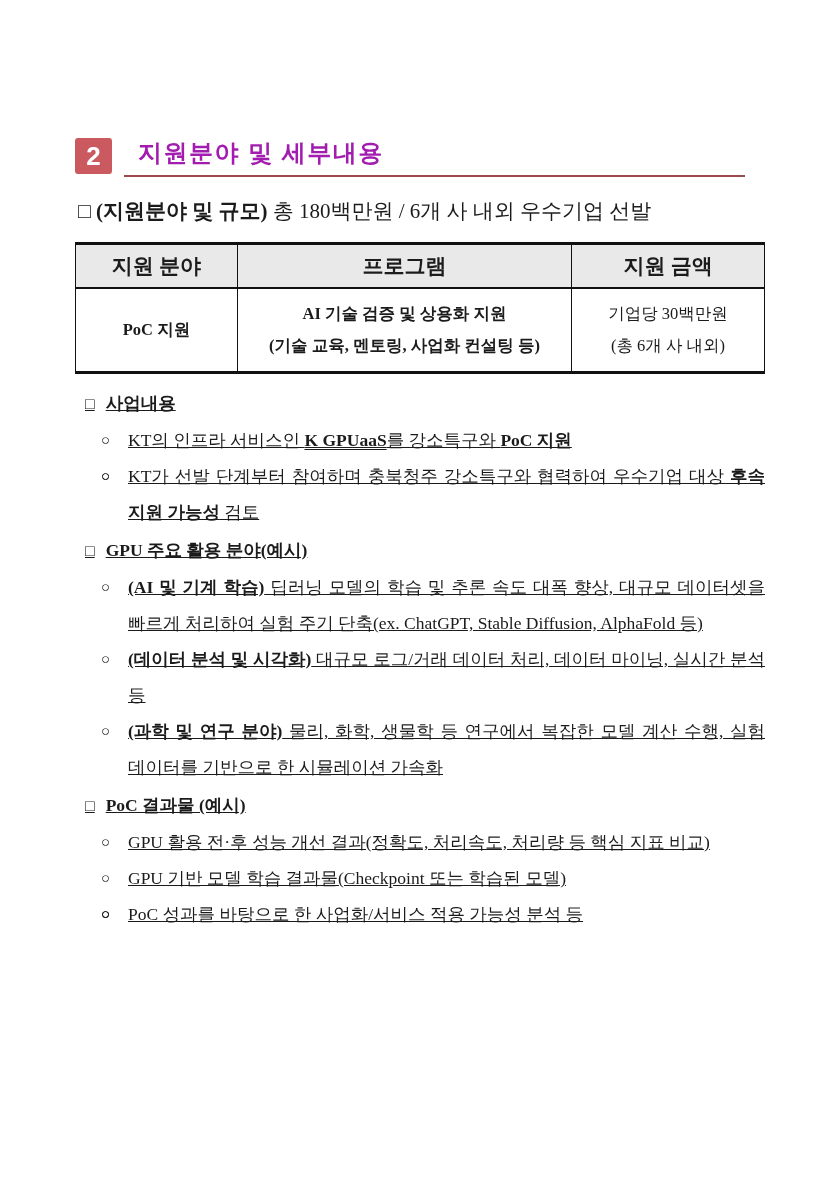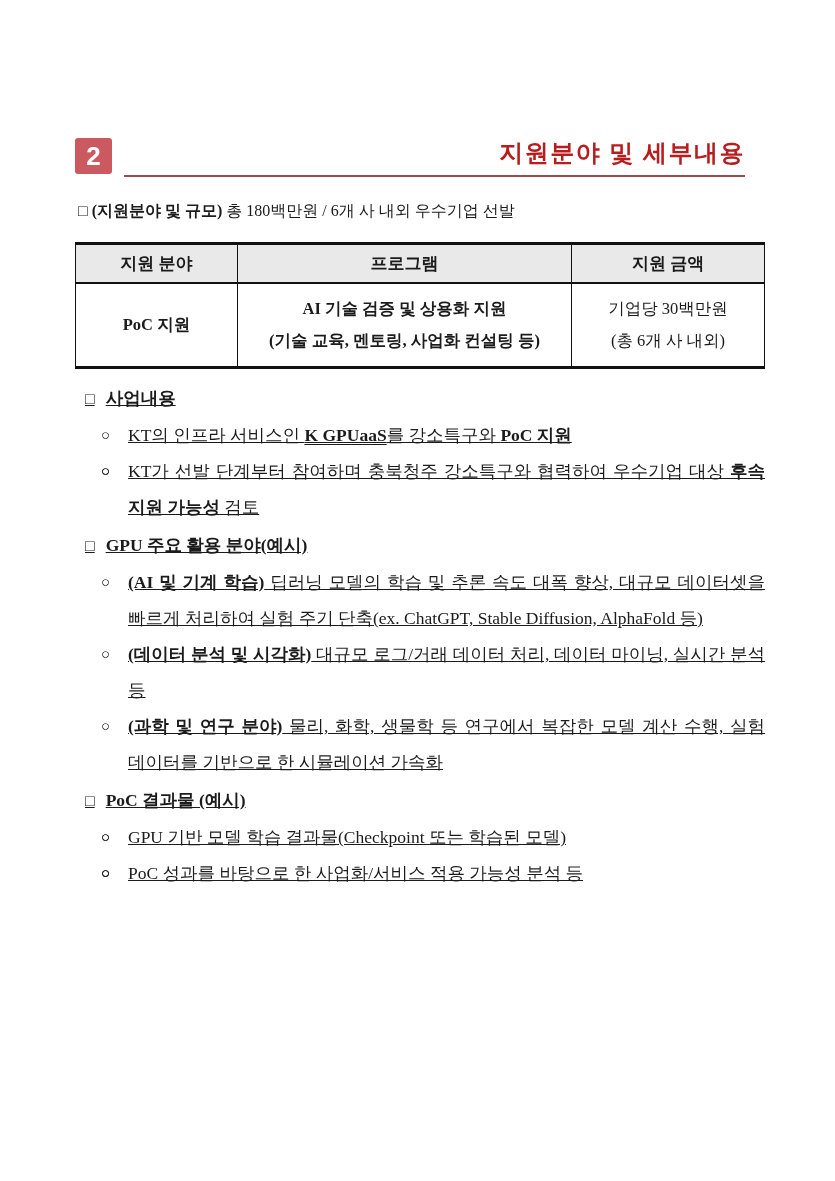--- a/index.html
+++ b/index.html
@@ -34,47 +34,46 @@
     margin-right: 20px;
     border-bottom: 2px solid #9b4a4e;
     padding: 1px 0 7px 14px;
   }
   .page-title {
     margin: 0;
     font-family: "Liberation Sans", "DejaVu Sans", sans-serif;
     font-size: 24px;
     font-weight: 800;
     letter-spacing: 1.5px;
-    color: #b91c1c;
+    color: #a21caf;
     line-height: 1.2;
-    text-align: right;
   }
 
   
   .intro {
     margin: 16px 0 13px;
     padding-left: 3px;
-    font-size: 16px;
+    font-size: 21px;
     line-height: 36px;
     word-break: keep-all;
   }
 
   
   table.support {
     width: 100%;
     border-collapse: collapse;
     table-layout: fixed;
     border-top: 3px solid #111111;
     border-bottom: 3px solid #111111;
   }
   table.support th {
     background: #e9e9e9;
     border: 1px solid #111111;
     border-bottom: 2px solid #111111;
-    font-size: 17px;
+    font-size: 21px;
     font-weight: bold;
     padding: 7px 4px;
   }
   table.support td {
     border: 1px solid #111111;
     font-size: 16.5px;
     text-align: center;
     padding: 9px 6px;
     line-height: 1.95;
     word-break: keep-all;
@@ -158,21 +157,21 @@
         <div class="item"><span class="o-marker">○</span><span><span>KT가 선발 단계부터 참여하며 충북청주 강소특구와 협력하여 우수기업 대상 </span><span class="b">후속 지원 가능성</span><span> 검토</span></span></div>
       </div>
       <div class="section">
         <div class="section-header"><span class="sq-marker">□</span><span class="b">GPU 주요 활용 분야(예시)</span></div>
         <div class="item"><span class="o-marker">○</span><span><span class="b">(AI 및 기계 학습)</span><span> 딥러닝 모델의 학습 및 추론 속도 대폭 향상, 대규모 데이터셋을 빠르게 처리하여 실험 주기 단축(ex. ChatGPT, Stable Diffusion, AlphaFold 등)</span></span></div>
         <div class="item"><span class="o-marker">○</span><span><span class="b">(데이터 분석 및 시각화)</span><span> 대규모 로그/거래 데이터 처리, 데이터 마이닝, 실시간 분석 등</span></span></div>
         <div class="item"><span class="o-marker">○</span><span><span class="b">(과학 및 연구 분야)</span><span> 물리, 화학, 생물학 등 연구에서 복잡한 모델 계산 수행, 실험 데이터를 기반으로 한 시뮬레이션 가속화</span></span></div>
       </div>
       <div class="section">
         <div class="section-header"><span class="sq-marker">□</span><span class="b">PoC 결과물 (예시)</span></div>
-        <div class="item"><span class="o-marker">○</span></div>
+        <div class="item"><span class="o-marker">○</span><span><span>GPU 활용 전·후 성능 개선 결과(정확도, 처리속도, 처리량 등 핵심 지표 비교)</span></span></div>
         <div class="item"><span class="o-marker">○</span><span><span>GPU 기반 모델 학습 결과물(Checkpoint 또는 학습된 모델)</span></span></div>
         <div class="item"><span class="o-marker">○</span></div>
         <div class="item"><span class="o-marker">○</span></div>
         <div class="item"><span class="o-marker">○</span><span><span>PoC 성과를 바탕으로 한 사업화/서비스 적용 가능성 분석 등</span></span></div>
       </div>
     </div>
 
 </div>
 
 </body></html>

